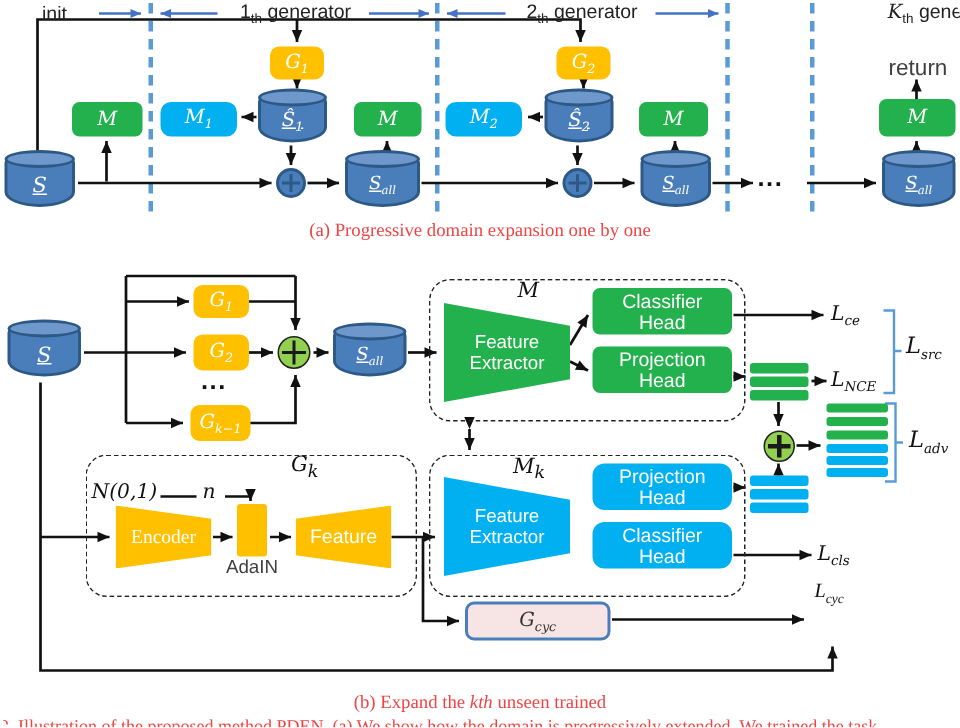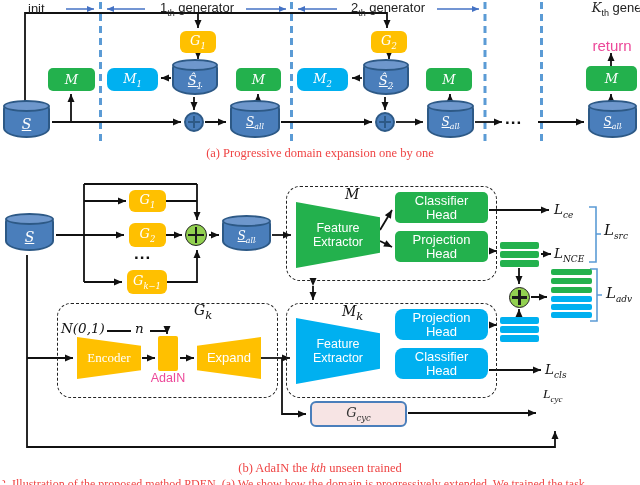--- a/index.html
+++ b/index.html
@@ -35,21 +35,21 @@
   .dashlbl{position:absolute;font-family:"DejaVu Serif",serif;font-style:italic;font-size:14px;color:#111;}
   .trap{position:absolute;z-index:2;display:flex;align-items:center;justify-content:center;
         color:#fff;font-size:12.5px;line-height:14px;text-align:center;}
   .trap.fe-g{background:var(--green,#23b14d);clip-path:polygon(0 0,100% 23%,100% 77%,0 100%);}
   .trap.fe-b{background:var(--light-blue,#00b0f0);clip-path:polygon(0 0,100% 23%,100% 77%,0 100%);}
   .trap.enc{background:var(--orange,#ffc000);clip-path:polygon(0 0,100% 21%,100% 79%,0 100%);font-size:13px;}
   .trap.dec{background:var(--orange,#ffc000);clip-path:polygon(0 21%,100% 0,100% 100%,0 79%);font-size:13px;}
   .bar{position:absolute;z-index:2;border-radius:2px;}
   .bar.bg{background:var(--green,#23b14d);}
   .bar.bb{background:var(--light-blue,#00b0f0);}
-  .txt{position:absolute;z-index:2;color:#ec4899;}
+  .txt{position:absolute;z-index:2;color:#404040;}
   .math{font-family:"DejaVu Serif",serif;font-style:italic;font-size:13.5px;color:#111;}
   .math sub{font-size:9px;}
   .cap{position:absolute;width:640px;text-align:center;font-family:"Liberation Serif",serif;
        font-size:12.5px;color:#ef4444;z-index:2;}
   .hdr{font-size:13px;color:#222;}
   .hdr sub{font-size:9px;}
   .dots{font-weight:bold;font-size:17px;letter-spacing:1px;color:#111;}
   .gcyc{position:absolute;z-index:2;background:var(--gcyc-fill,#f7e4e4);border:2px solid var(--cylinder-fill,#4a7ebb);
         border-radius:6px;display:flex;align-items:center;justify-content:center;box-sizing:border-box;}
 </style>
@@ -261,21 +261,21 @@
     <span>G</span><sub>k</sub>
   </div>
   <div class="txt math" style="left:61px;top:320px;font-size:13.5px;">N(0,1)</div>
   <div class="txt math" style="left:135px;top:320px;">n</div>
   <div class="trap enc" style="left:77px;top:337px;width:64px;height:42px;font-family:Liberation Serif, serif;">
     <span>Encoder</span>
   </div>
   <div class="node gbox" style="left:158px;top:336px;width:20px;height:35px;border-radius:2px;"></div>
   <div class="txt" style="left:146px;top:371px;width:44px;text-align:center;font-size:12.5px;">AdaIN</div>
   <div class="trap dec" style="left:197px;top:337px;width:64px;height:42px;">
-    <span>Expand</span>
+    <span>Feature</span>
   </div>
 
   <div class="gcyc" style="left:310px;top:401px;width:97px;height:26px;">
     <span class="ml" style="color:#333;"><span>G</span><sub>cyc</sub></span>
   </div>
 
   <div class="bar bg" style="left:500px;top:242px;width:39px;height:7px;"></div>
   <div class="bar bg" style="left:500px;top:251px;width:39px;height:7px;"></div>
   <div class="bar bg" style="left:500px;top:260px;width:39px;height:7px;"></div>
 
@@ -305,18 +305,18 @@
     <span>L</span><sub>adv</sub>
   </div>
   <div class="txt math" style="left:545px;top:361px;">
     <span>L</span><sub>cls</sub>
   </div>
   <div class="txt math" style="left:543px;top:386px;font-family:Liberation Serif, serif;">
     <span>L</span><sub>cyc</sub>
   </div>
 
   <div class="cap" style="top:461px;">
-    <span>(b) AdaIN the </span><span style="font-style:italic;">kth</span><span> unseen trained</span>
+    <span>(b) Expand the </span><span style="font-style:italic;">kth</span><span> unseen trained</span>
   </div>
 
   <div class="cap" style="top:477px;text-align:left;left:0;width:660px;white-space:nowrap;font-size:12px;">2. Illustration of the proposed method PDEN. (a) We show how the domain is progressively extended. We trained the task</div>
 
 </div>
 
 </body></html>

